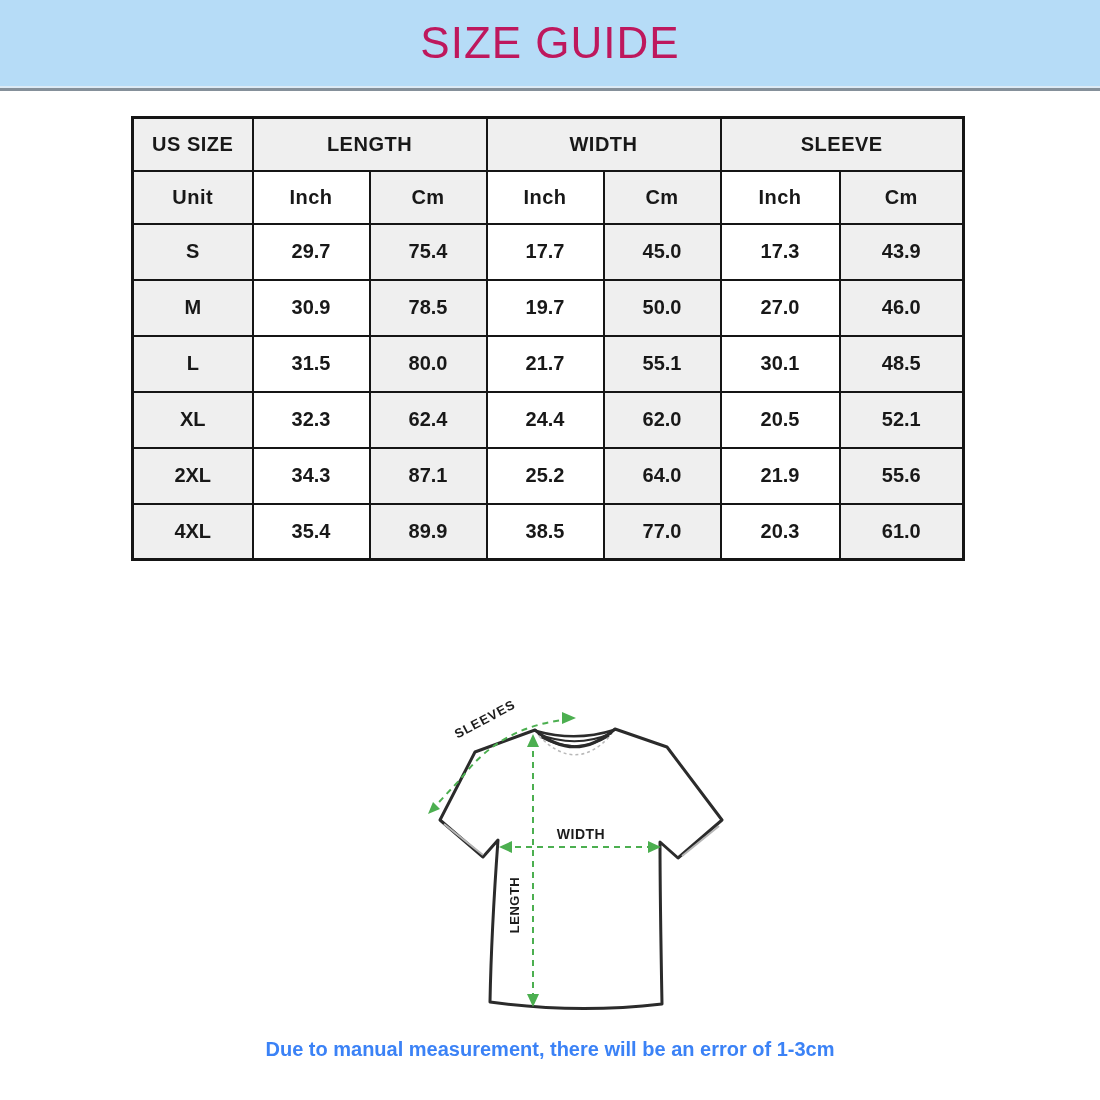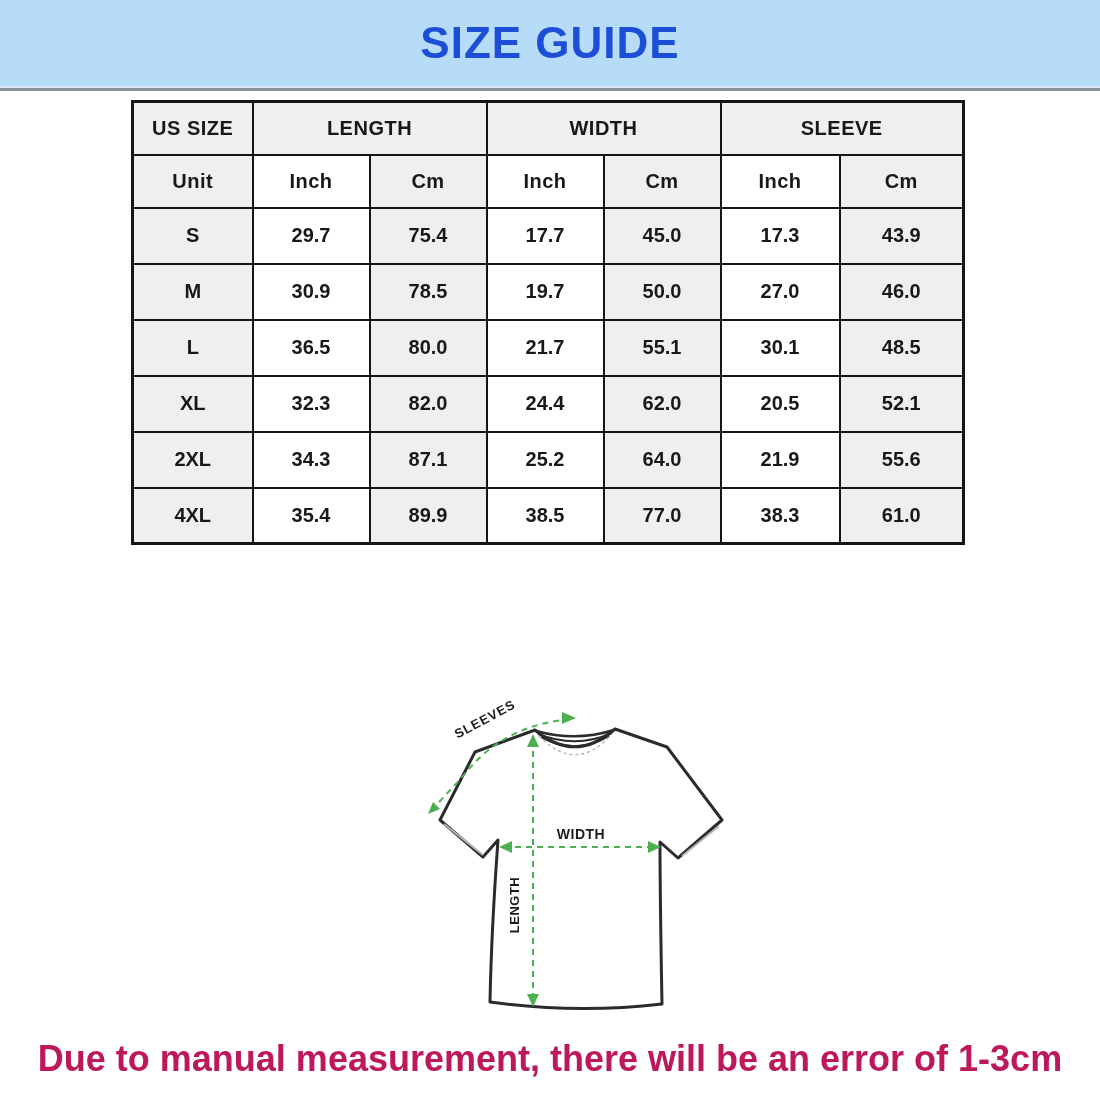--- a/index.html
+++ b/index.html
@@ -7,28 +7,28 @@
     width:1100px;height:1100px;position:relative;background:#ffffff;
     font-family:"Liberation Sans","DejaVu Sans",sans-serif;overflow:hidden;
   }
   
   .banner{
     position:absolute;left:0;top:0;width:1100px;height:86px;
     background:#b6dcf7;border-bottom:2px solid #dceaf5;
     display:flex;align-items:center;justify-content:center;
   }
   .banner h1{
-    margin:0;font-size:44px;font-weight:700;letter-spacing:1px;color:#1d4ed8;
+    margin:0;font-size:44px;font-weight:400;letter-spacing:1px;color:#be185d;
   }
   .banner-rule{
     position:absolute;left:0;top:88px;width:1100px;height:3px;background:#85909a;
   }
   
   table.size{
-    position:absolute;left:131px;top:100px;
+    position:absolute;left:131px;top:116px;
     border-collapse:collapse;border:3px solid #151515;
     table-layout:fixed;
     padding-left:11px;
   }
   table.size th,table.size td{
     border:2px solid #151515;text-align:center;vertical-align:middle;
     color:#181818;padding:0;
   }
   table.size thead tr{height:53px;}
   table.size tbody tr{height:56px;}
@@ -37,21 +37,21 @@
   td.sz{font-weight:800;}
   .g{background:#efefef;}
   .w{background:#ffffff;}
   
   .shirt-wrap{position:absolute;left:390px;top:690px;width:420px;height:350px;}
   .shirt-wrap svg{display:block;}
   .diag-label{font-family:"Liberation Sans","DejaVu Sans",sans-serif;font-weight:800;fill:#1c1c1c;}
   
   .note{
     position:absolute;left:0;top:1038px;width:1100px;text-align:center;
-    font-size:36px;font-weight:700;color:#be185d;
+    font-size:20px;font-weight:700;color:#3b82f6;
   }
 </style>
 </head>
 <body>
 
 <header class="banner">
   <h1>SIZE GUIDE</h1>
 </header>
 <div class="banner-rule"></div>
 
@@ -96,52 +96,52 @@
       <td class="g sz">M</td>
       <td class="w">30.9</td>
       <td class="g">78.5</td>
       <td class="w">19.7</td>
       <td class="g">50.0</td>
       <td class="w">27.0</td>
       <td class="g">46.0</td>
     </tr>
     <tr>
       <td class="g sz">L</td>
-      <td class="w">36.5</td>
+      <td class="w">31.5</td>
       <td class="g">80.0</td>
       <td class="w">21.7</td>
       <td class="g">55.1</td>
       <td class="w">30.1</td>
       <td class="g">48.5</td>
     </tr>
     <tr>
       <td class="g sz">XL</td>
       <td class="w">32.3</td>
-      <td class="g">82.0</td>
+      <td class="g">62.4</td>
       <td class="w">24.4</td>
       <td class="g">62.0</td>
       <td class="w">20.5</td>
       <td class="g">52.1</td>
     </tr>
     <tr>
       <td class="g sz">2XL</td>
       <td class="w">34.3</td>
       <td class="g">87.1</td>
       <td class="w">25.2</td>
       <td class="g">64.0</td>
       <td class="w">21.9</td>
       <td class="g">55.6</td>
     </tr>
     <tr>
       <td class="g sz">4XL</td>
       <td class="w">35.4</td>
       <td class="g">89.9</td>
       <td class="w">38.5</td>
       <td class="g">77.0</td>
-      <td class="w">38.3</td>
+      <td class="w">20.3</td>
       <td class="g">61.0</td>
     </tr>
   </tbody>
 </table>
 
 <div class="shirt-wrap">
   <svg width="420" height="350" viewBox="0 0 420 350" xmlns="http://www.w3.org/2000/svg">
 
     <path d="M145,40 L85,62 L50,130 L93,167 L108,150
          C104,205 101,260 100,312

